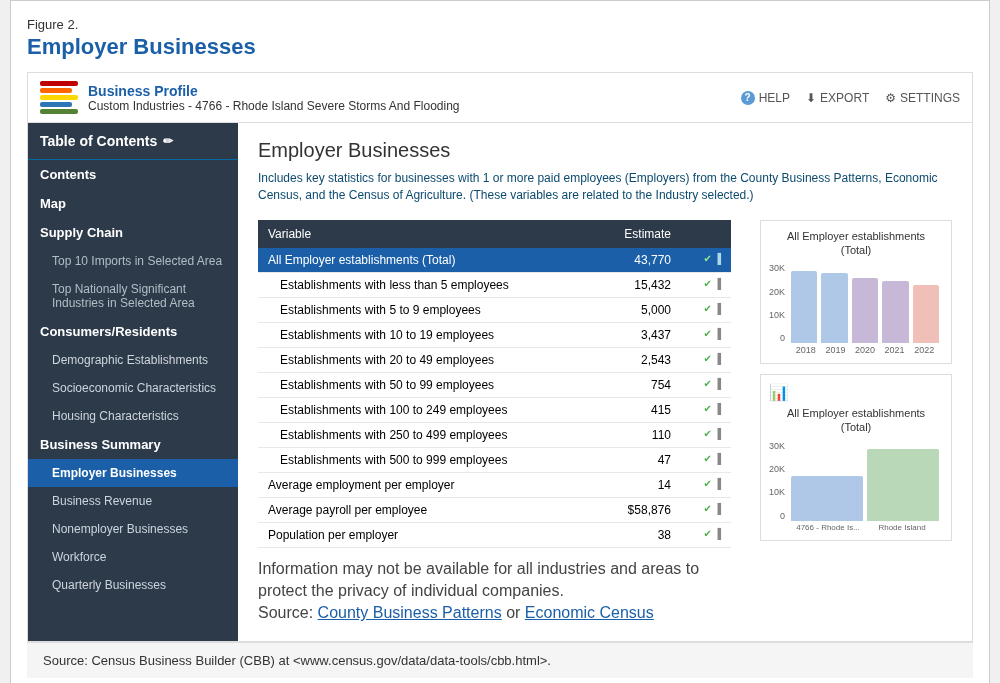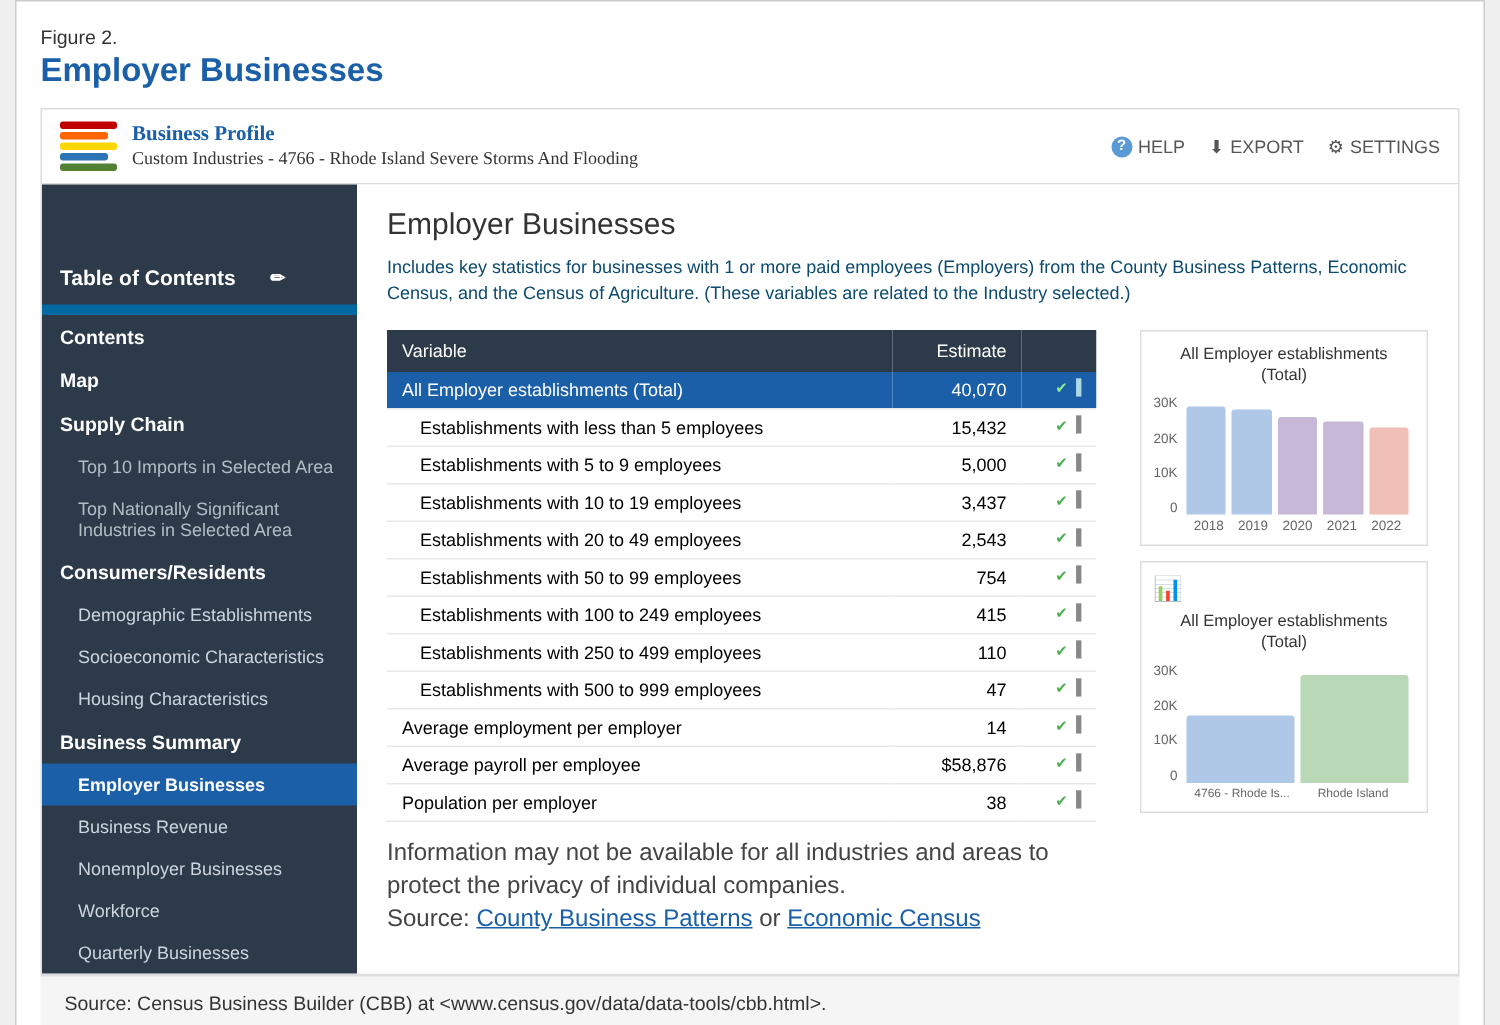--- a/index.html
+++ b/index.html
@@ -4,28 +4,28 @@
   <style>
     * { box-sizing: border-box; margin: 0; padding: 0; }
     body { font-family: Arial, sans-serif; background: #f0f0f0; display: flex; justify-content: center; align-items: center; min-height: 100vh; }
     .outer-frame { width: 980px; background: #fff; border: 1px solid #ccc; padding: 16px; }
     .figure-label { font-size: 13px; color: #333; margin-bottom: 2px; }
     .figure-title { font-size: 22px; font-weight: bold; color: #1a5fa8; margin-bottom: 12px; }
     .header-bar { display: flex; align-items: center; justify-content: space-between; border: 1px solid #ddd; padding: 8px 12px; margin-bottom: 0; background: #fff; }
     .header-left { display: flex; align-items: center; gap: 10px; }
     .logo-stack { display: flex; flex-direction: column; gap: 2px; }
     .logo-line { height: 5px; border-radius: 2px; }
-    .header-text-block { display: flex; flex-direction: column; font-family: Liberation Serif, serif; }
+    .header-text-block { display: flex; flex-direction: column; }
     .bp-title { color: #1a5fa8; font-weight: bold; font-size: 14px; }
     .bp-subtitle { font-size: 12px; color: #333; }
     .header-actions { display: flex; gap: 16px; align-items: center; }
     .header-action { display: flex; align-items: center; gap: 4px; font-size: 12px; color: #555; cursor: pointer; }
     .main-content { display: flex; border: 1px solid #ddd; border-top: none; }
     .sidebar { width: 210px; background: #2d3a4a; color: #fff; flex-shrink: 0; padding: 0; }
-    .sidebar-toc { padding: 10px 12px; border-bottom: 7px solid #0369a1; display: flex; align-items: center; gap: 23px; font-weight: bold; font-size: 14px; margin-top: 44px; }
+    .sidebar-toc { padding: 10px 12px; border-bottom: 1px solid #0369a1; display: flex; align-items: center; gap: 6px; font-weight: bold; font-size: 14px; }
     .sidebar-item { padding: 7px 12px; font-size: 13px; cursor: pointer; color: #cdd5de; }
     .sidebar-item.active { background: #1a5fa8; color: #fff; font-weight: bold; }
     .sidebar-item.section { color: #fff; font-weight: bold; font-size: 13px; padding: 7px 12px; }
     .sidebar-item.sub { padding-left: 24px; font-size: 12px; color: #b0bec5; }
     .sidebar-item.sub2 { padding-left: 24px; font-size: 12px; }
     .content-area { flex: 1; padding: 16px 20px; background: #fff; }
     .content-title { font-size: 20px; color: #333; font-weight: normal; margin-bottom: 8px; }
     .content-desc { font-size: 12px; color: #0c4a6e; margin-bottom: 16px; line-height: 1.4; }
     .data-section { display: flex; gap: 16px; }
     .table-wrap { flex: 1; overflow: hidden; }
@@ -124,21 +124,21 @@
             <thead>
               <tr>
                 <th>Variable</th>
                 <th class="right">Estimate</th>
                 <th style="width:50px;"></th>
               </tr>
             </thead>
             <tbody id="table-body">
             <tr class="highlight">
                   <td class="">All Employer establishments (Total)</td>
-                  <td class="right">40,070</td>
+                  <td class="right">43,770</td>
                   <td class="mini-icons">
                     <span style="color:#90ee90;font-size:10px;">✔</span>
                     <span style="color:#add8e6;font-size:10px;">▐</span>
                   </td>
                 </tr>
                 <tr>
                   <td class="indent">Establishments with less than 5 employees</td>
                   <td class="right">15,432</td>
                   <td class="mini-icons">
                     <span style="color:#4caf50;font-size:10px;">✔</span>

